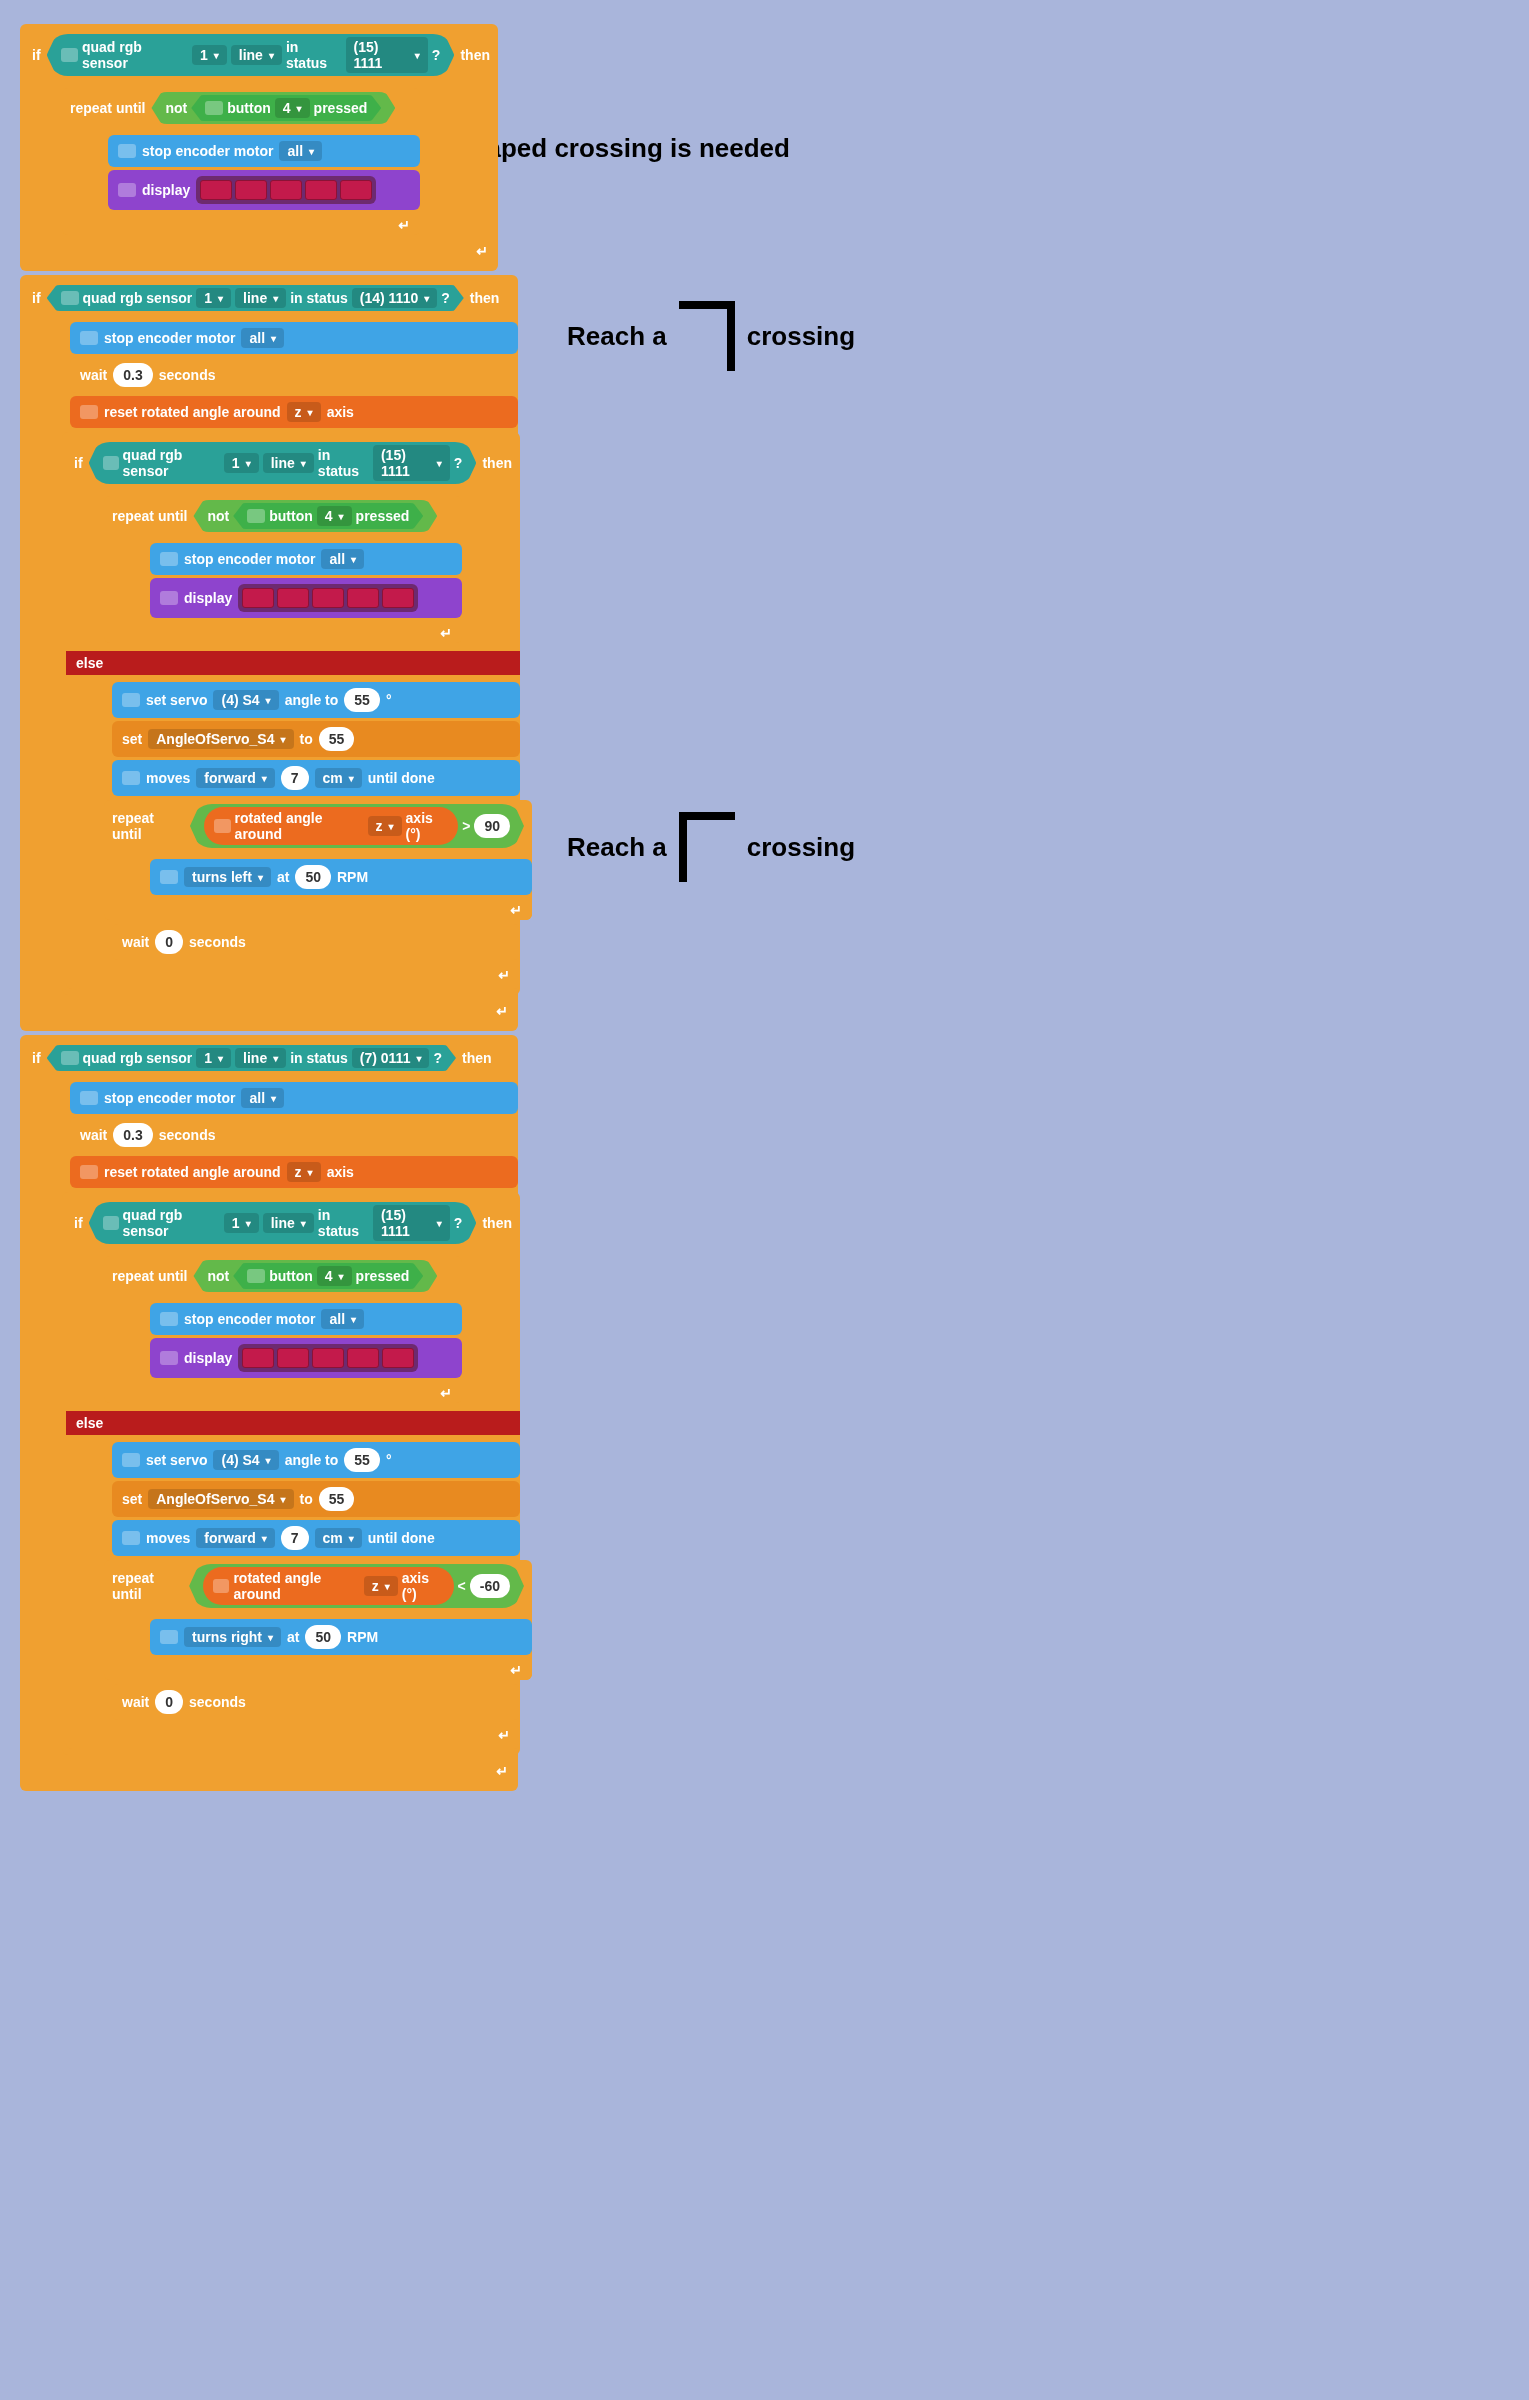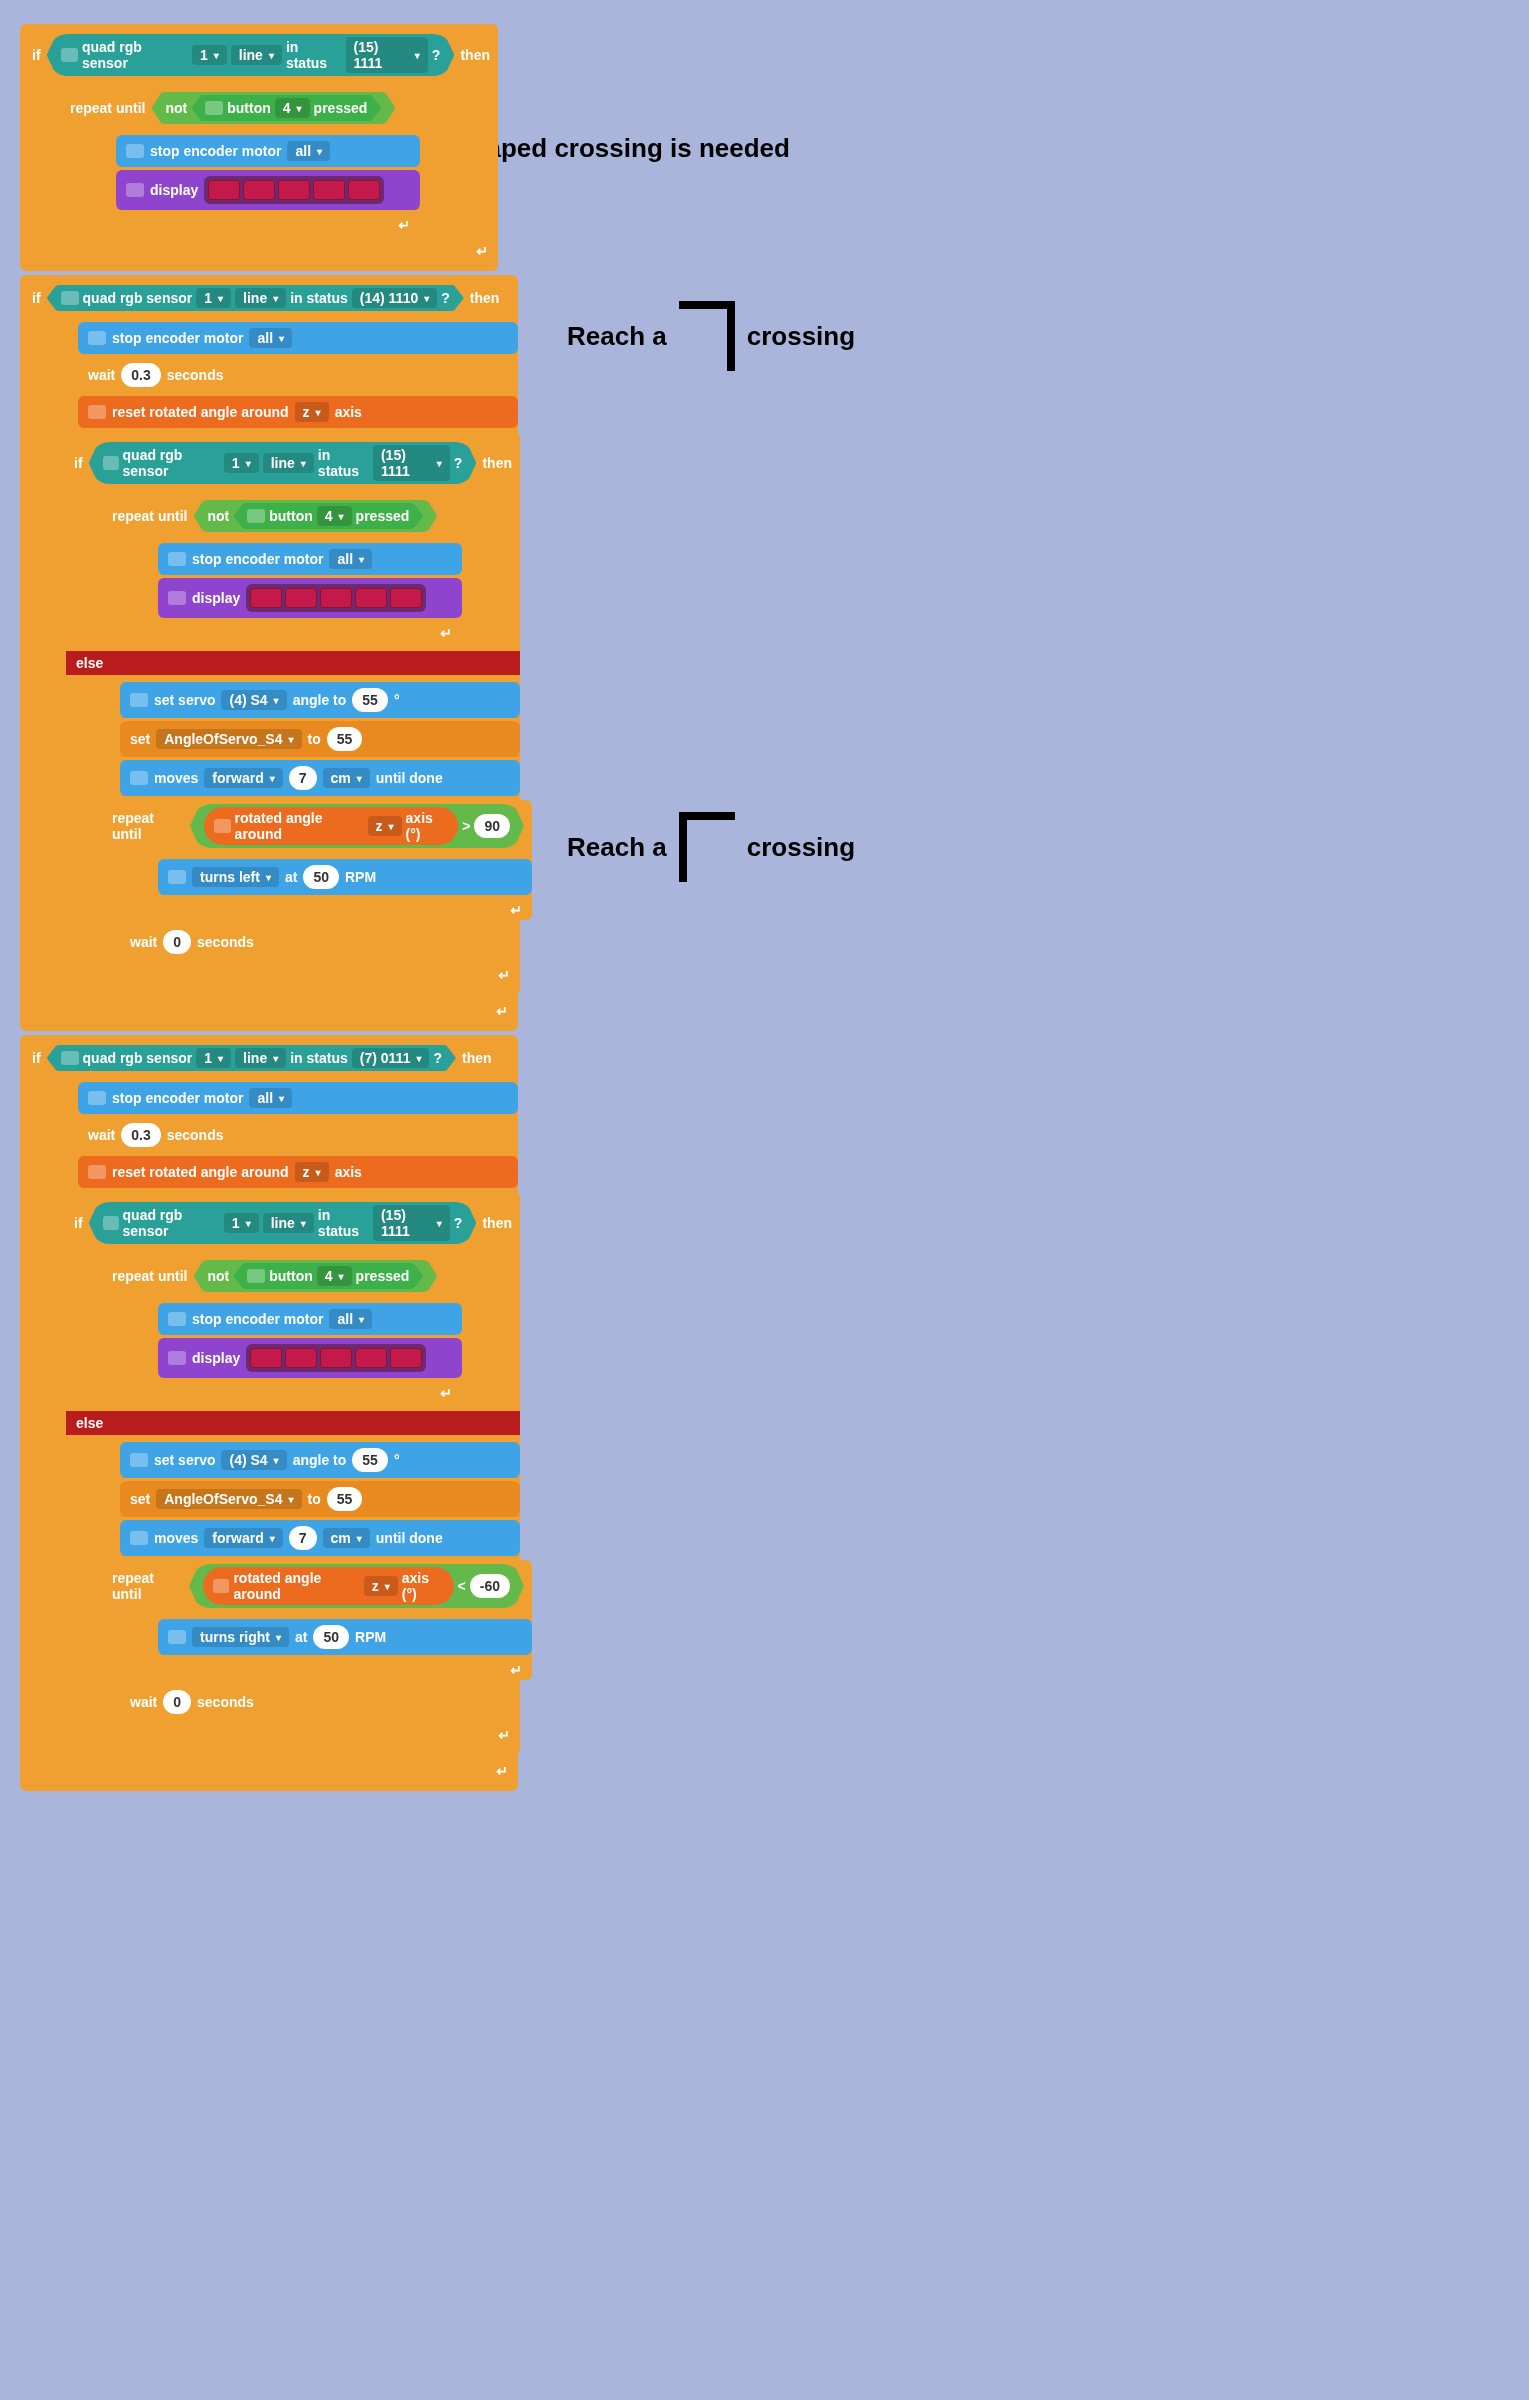--- a/index.html
+++ b/index.html
@@ -17,21 +17,21 @@
 .purple{background:#8e44cd}
 .orange-deep{background:#ec6b1f}
 .pill{border-radius:994px;padding:3px 10px;display:inline-flex;align-items:center;gap:4px}
 .dd{background:rgba(0,0,0,0.15);border-radius:4px;padding:2px 8px;display:inline-flex;align-items:center;gap:4px}
 .dd:after{content:"▾";font-size:10px;margin-left:2px}
 .whitefield{background:#fff;color:#333;border-radius:994px;padding:4px 10px;font-weight:700}
 .hex{clip-path:polygon(10px 0,calc(100% - 10px) 0,100% 50%,calc(100% - 10px) 100%,10px 100%,0 50%);padding-left:14px;padding-right:14px}
 .c-if{background:#f0a030;border-radius:6px;padding:6px 0 6px 4px;margin:4px 0}
 .c-head{display:flex;align-items:center;gap:6px;padding:4px 8px}
 .c-body{margin-left:18px;border-left:14px solid #f0a030;padding:4px 0 4px 6px;background:transparent}
-.c-body>.blk{margin-left:16px}
+.c-body>.blk{margin-left:8px}
 .c-foot{height:18px;background:#f0a030;border-radius:0 0 6px 6px;margin-left:0;position:relative}
 .c-foot:after{content:"↵";position:absolute;right:10px;top:0;color:#fff;font-size:14px}
 .c-repeat{background:#f0a030;border-radius:6px;margin:4px 0}
 .c-repeat .c-body{border-left-color:#f0a030}
 .tag-else{background:#b91c1c;padding:4px 10px;margin-left:0}
 .icon{width:18px;height:14px;display:inline-block;background:rgba(255,255,255,0.3);border-radius:3px}
 .ledrow{display:flex;gap:3px;background:#6d2a70;padding:4px;border-radius:6px}
 .led{width:32px;height:20px;background:#c31a4b;border-radius:3px;border:1px solid #8b1236}
 .annot{position:absolute;color:#000;font-weight:800;font-size:26px;display:flex;align-items:center;gap:12px}
 .corner-tr{width:56px;height:70px;position:relative;display:inline-block}

